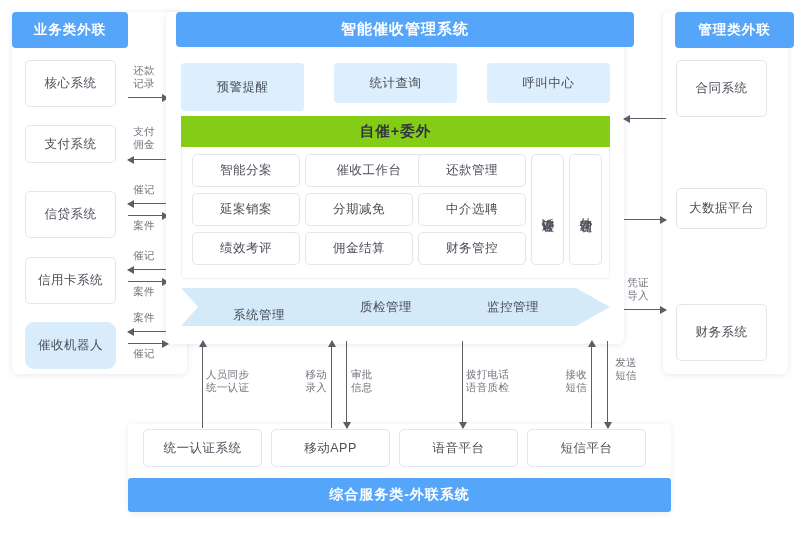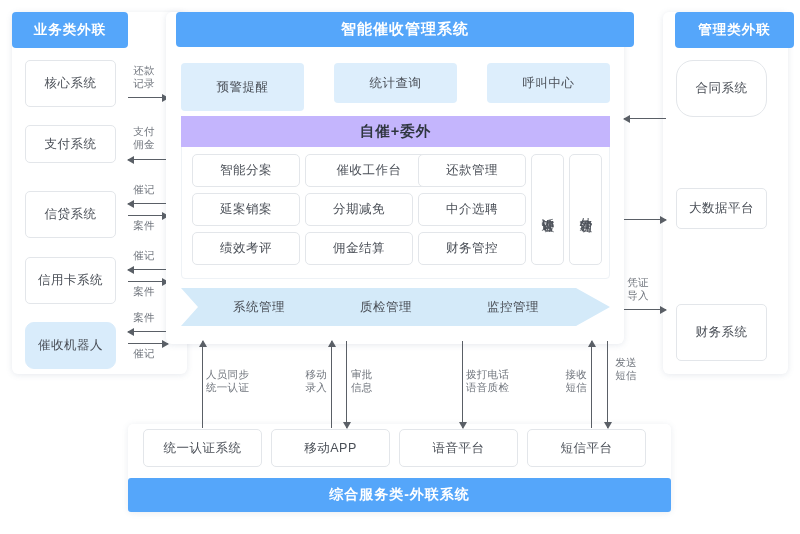--- a/index.html
+++ b/index.html
@@ -67,21 +67,21 @@
 
   
   .subpanel {
     position: absolute;
     background: #ffffff;
     border: 1px solid #eef2f6;
     border-radius: 4px;
   }
   .subpanel-title {
     position: absolute;
-    background: #c4b5fd;
+    background: #84cc16;
     color: #2f3640;
     font-size: 14.5px;
     font-weight: bold;
     letter-spacing: 1px;
   }
 
   
   .chevron {
     position: absolute;
     background: #d4eaf9;
@@ -273,36 +273,36 @@
   </div>
 
   <div class="vbox center" style="left:531px; top:154px; width:33px; height:111px;">
     <span>诉讼管理</span>
   </div>
   <div class="vbox center" style="left:569px; top:154px; width:33px; height:111px;">
     <span>外访管理</span>
   </div>
 
   <div class="chevron" style="left:181px; top:288px; width:429px; height:38px;"></div>
-  <div class="chev-label center" style="left:212px; top:288px; width:94px; height:38px;">
+  <div class="chev-label center" style="left:212px; top:288px; width:94px; height:55px;">
     <span>系统管理</span>
   </div>
   <div class="chev-label center" style="left:339px; top:288px; width:94px; height:38px;">
     <span>质检管理</span>
   </div>
   <div class="chev-label center" style="left:466px; top:288px; width:94px; height:38px;">
     <span>监控管理</span>
   </div>
 
   <div class="panel" style="left:663px; top:12px; width:125px; height:362px;"></div>
   <div class="panel-header center" style="left:663px; top:12px; width:119px; height:36px;margin-left:12px;">
     <span>管理类外联</span>
   </div>
 
-  <div class="wbox center" style="left:676px; top:60px; width:91px; height:57px;border-radius:17px;">
+  <div class="wbox center" style="left:676px; top:60px; width:91px; height:57px;">
     <span>合同系统</span>
   </div>
   <div class="wbox center" style="left:676px; top:188px; width:91px; height:41px;">
     <span>大数据平台</span>
   </div>
   <div class="wbox center" style="left:676px; top:304px; width:91px; height:57px;">
     <span>财务系统</span>
   </div>
 
   <div class="harrow left" style="left:624px; top:114px; width:42px;">

